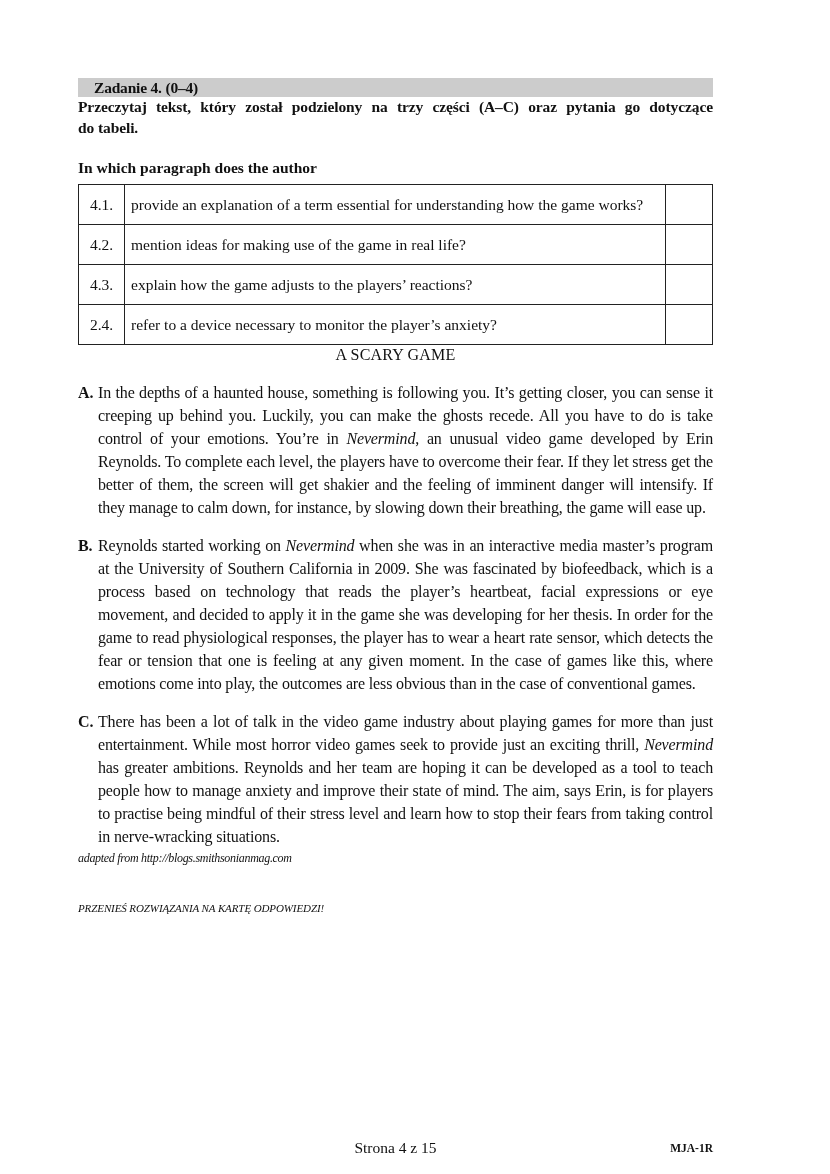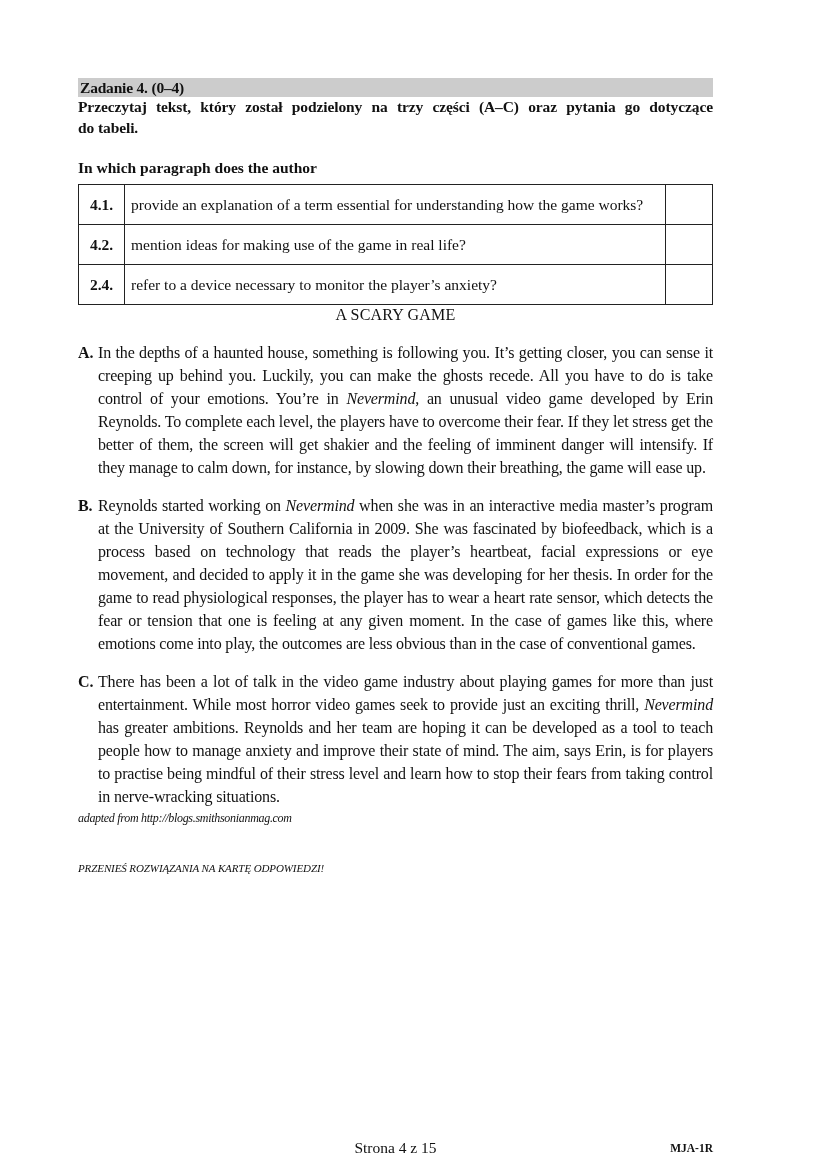--- a/index.html
+++ b/index.html
@@ -20,21 +20,21 @@
       left: 78px;
       top: 78px;
       width: 635px;
     }
     .task-header {
       background: #cccccc;
       height: 19px;
       line-height: 19px;
       font-weight: bold;
       font-size: 15.5px;
-      padding-left: 2px;
+      padding-left: 16px;
       letter-spacing: -0.2px;
     }
     .instructions {
       font-weight: bold;
       font-size: 15.5px;
       line-height: 20.5px;
       text-align: justify;
       letter-spacing: -0.1px;
     }
     .instructions .line { display: block; }
@@ -53,21 +53,21 @@
       width: 635px;
       font-size: 15.5px;
     }
     table.qtable td {
       border: 1.6px solid #222222;
       vertical-align: middle;
     }
     table.qtable td.num {
       width: 43px;
       text-align: center;
-      font-weight: bold;
+      font-weight: normal;
       margin-left: 40px;
     }
     table.qtable td.q {
       padding: 1px 6px 1px 6px;
       line-height: 18px;
       text-align: justify;
       height: 37px;
     }
     table.qtable td.ans {
       width: 44px;
@@ -153,20 +153,25 @@
         <td class="num">4.1.</td>
         <td class="q">provide an explanation of a term essential for understanding how the game works?</td>
         <td class="ans"></td>
       </tr>
       <tr>
         <td class="num">4.2.</td>
         <td class="q">mention ideas for making use of the game in real life?</td>
         <td class="ans"></td>
       </tr>
       <tr>
+        <td class="num">4.3.</td>
+        <td class="q">explain how the game adjusts to the players’ reactions?</td>
+        <td class="ans"></td>
+      </tr>
+      <tr>
         <td class="num">2.4.</td>
         <td class="q">refer to a device necessary to monitor the player’s anxiety?</td>
         <td class="ans"></td>
       </tr>
     </tbody>
   </table>
 
   <div class="story-title">A SCARY GAME</div>
 
   <div class="para para-a">

